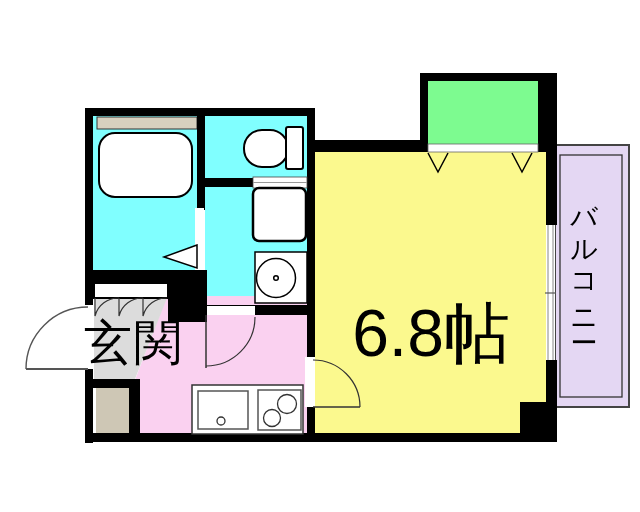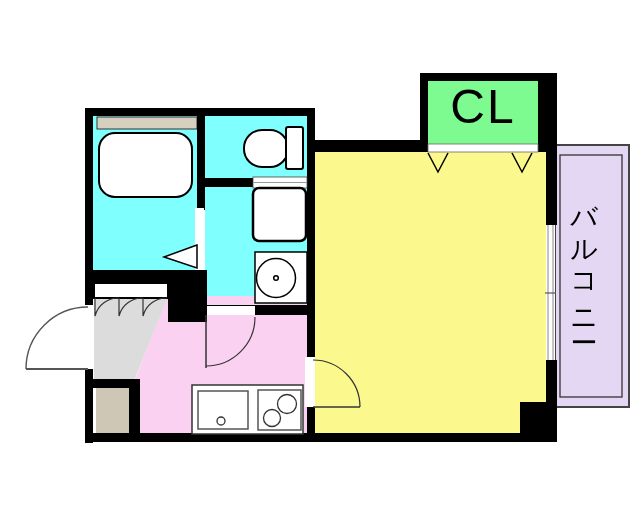--- a/index.html
+++ b/index.html
@@ -99,15 +99,16 @@
       <circle cx="221" cy="421" r="4" fill="#fff" stroke="#333" stroke-width="1.3"></circle>
       <rect x="258" y="390" width="43" height="40" fill="#fff" stroke="#555" stroke-width="1.5"></rect>
       <circle cx="287" cy="404" r="9.5" fill="#fff" stroke="#333" stroke-width="1.3"></circle>
       <circle cx="272" cy="418" r="8.5" fill="#fff" stroke="#333" stroke-width="1.3"></circle>
 
       <rect x="94" y="283" width="74" height="15" fill="#fff" stroke="#000" stroke-width="2"></rect>
       <path d="M95,298 L95,316 A24,24 0 0 1 119,298 M119,298 L119,316 A24,24 0 0 1 143,298 M143,298 L143,316 A24,24 0 0 1 167,298" fill="none" stroke="#333" stroke-width="1.2"></path>
     </g>
   </svg>
 
-  <div class="lbl" id="closet-label">CL</div>
+  <div class="lbl" id="entrance-label">玄関</div>
+  <div class="lbl" id="room-size-label">6.8帖</div>
   <div class="lbl" id="balcony-label">バルコニー</div>
 </div>
 
 </body></html>

